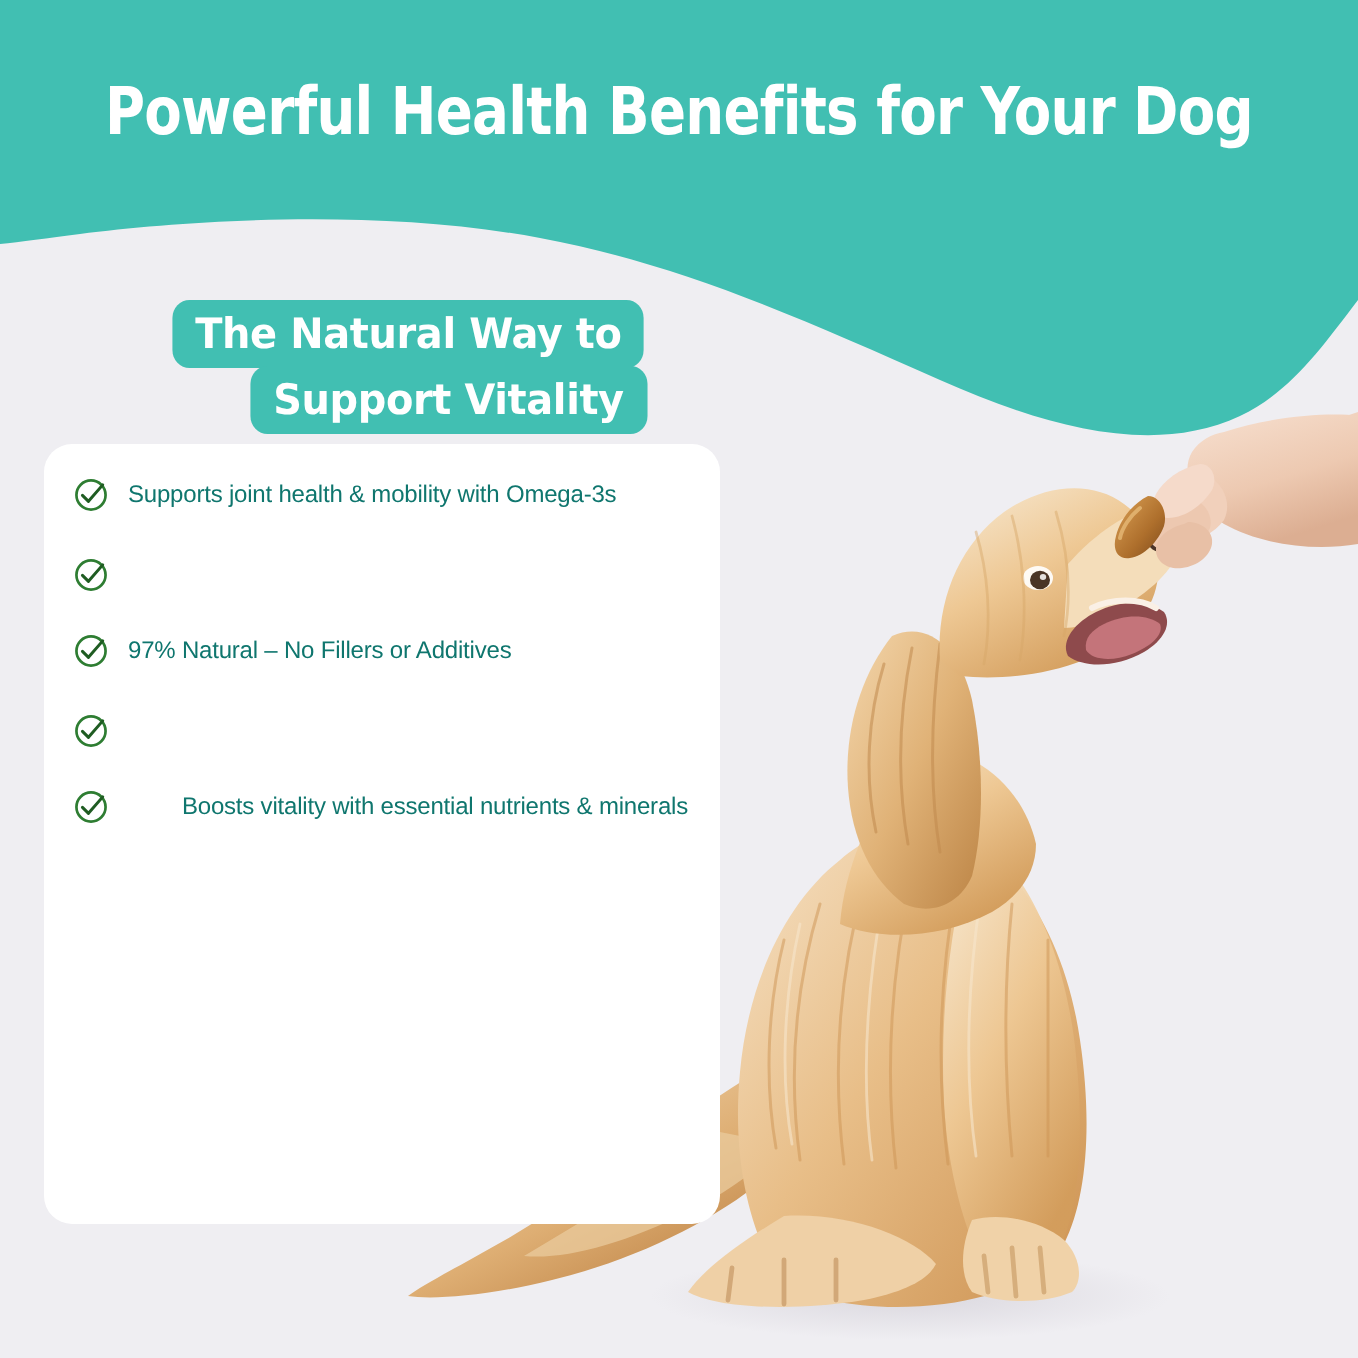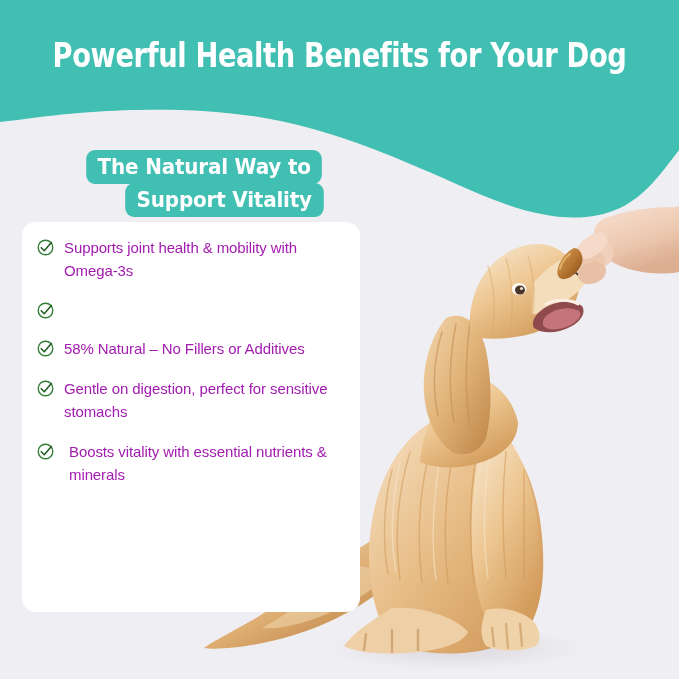--- a/index.html
+++ b/index.html
@@ -110,23 +110,23 @@
   }
   .check-icon {
     flex: 0 0 auto;
     width: 19px;
     height: 19px;
     margin-right: 9px;
     margin-top: 2px;
   }
   .benefit-text {
     font-family: "Liberation Sans", sans-serif;
-    font-size: 15px;
+    font-size: 12px;
     line-height: 23px;
-    color: #a21caf;
+    color: #0f766e;
     letter-spacing: -0.1px;
     max-width: 275px;
   }
 </style>
 </head>
 <body>
 
 <div id="infographic">
 
   <svg class="header-wave" viewBox="0 0 679 230" preserveAspectRatio="none">
@@ -327,30 +327,29 @@
         <circle cx="12" cy="12" r="9.2" fill="none" stroke="#2E7D32" stroke-width="1.7"></circle>
         <path d="M6.6,12.2 L10.4,16 L19.4,5.6" fill="none" stroke="#1F5C22" stroke-width="1.9" stroke-linecap="round" stroke-linejoin="round"></path>
       </svg>
     </div>
 
     <div class="benefit-item">
       <svg class="check-icon" viewBox="0 0 24 24">
         <circle cx="12" cy="12" r="9.2" fill="none" stroke="#2E7D32" stroke-width="1.7"></circle>
         <path d="M6.6,12.2 L10.4,16 L19.4,5.6" fill="none" stroke="#1F5C22" stroke-width="1.9" stroke-linecap="round" stroke-linejoin="round"></path>
       </svg>
-      <div class="benefit-text">58% Natural – No Fillers or Additives</div>
-    </div>
-
-
-    <div class="benefit-item">
-      <svg class="check-icon" viewBox="0 0 24 24">
-        <circle cx="12" cy="12" r="9.2" fill="none" stroke="#2E7D32" stroke-width="1.7"></circle>
-        <path d="M6.6,12.2 L10.4,16 L19.4,5.6" fill="none" stroke="#1F5C22" stroke-width="1.9" stroke-linecap="round" stroke-linejoin="round"></path>
-      </svg>
-      <div class="benefit-text">Gentle on digestion, perfect for sensitive stomachs</div>
+      <div class="benefit-text">97% Natural – No Fillers or Additives</div>
+    </div>
+
+
+    <div class="benefit-item">
+      <svg class="check-icon" viewBox="0 0 24 24">
+        <circle cx="12" cy="12" r="9.2" fill="none" stroke="#2E7D32" stroke-width="1.7"></circle>
+        <path d="M6.6,12.2 L10.4,16 L19.4,5.6" fill="none" stroke="#1F5C22" stroke-width="1.9" stroke-linecap="round" stroke-linejoin="round"></path>
+      </svg>
     </div>
 
     <div class="benefit-item">
       <svg class="check-icon" viewBox="0 0 24 24">
         <circle cx="12" cy="12" r="9.2" fill="none" stroke="#2E7D32" stroke-width="1.7"></circle>
         <path d="M6.6,12.2 L10.4,16 L19.4,5.6" fill="none" stroke="#1F5C22" stroke-width="1.9" stroke-linecap="round" stroke-linejoin="round"></path>
       </svg>
       <div class="benefit-text">Boosts vitality with essential nutrients &amp; minerals</div>
     </div>
 

